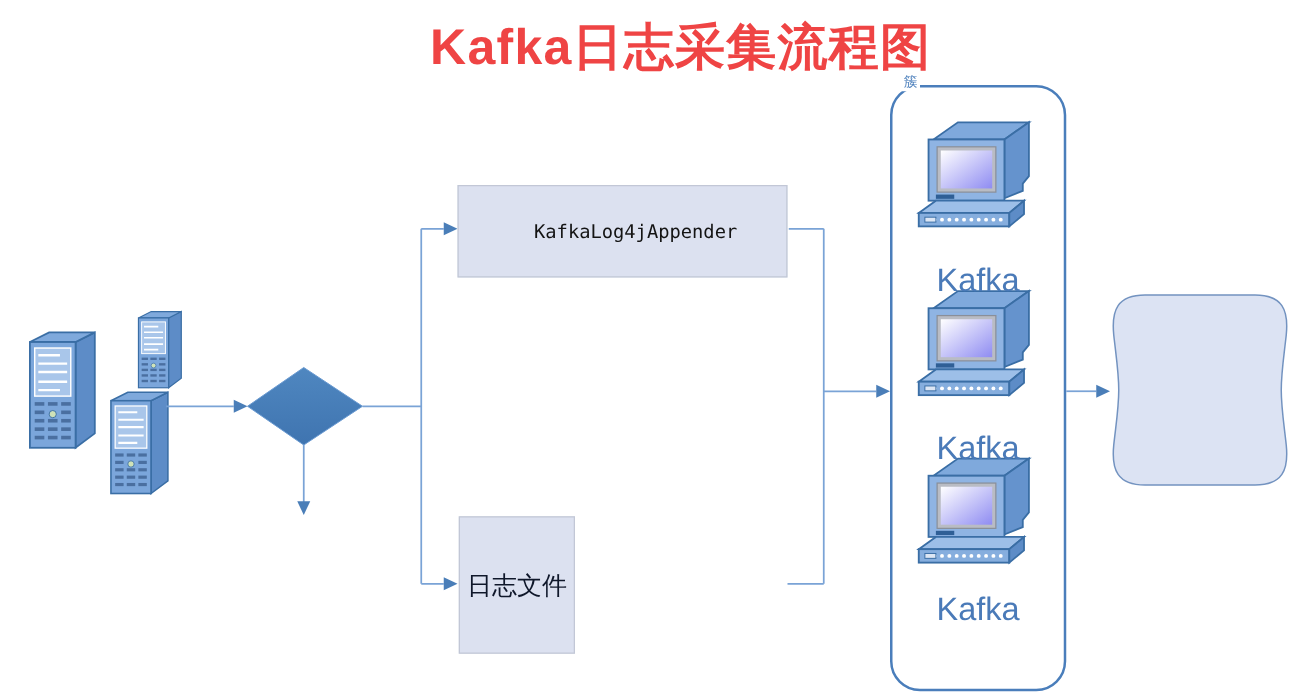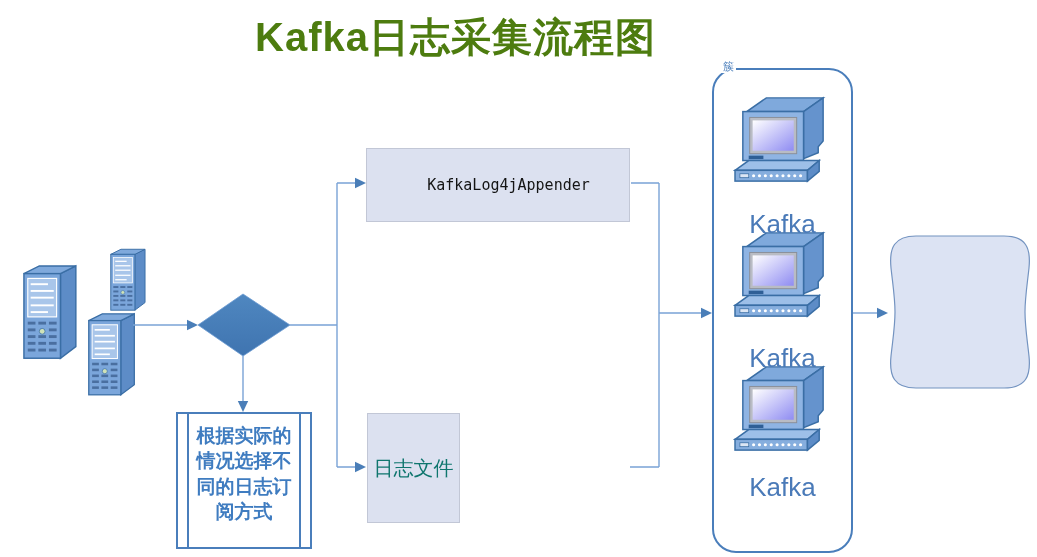--- a/index.html
+++ b/index.html
@@ -2,22 +2,22 @@
 <html><head>
 <meta charset="utf-8">
 <style>
   html,body{margin:0;padding:0;background:#ffffff;}
   #stage{
     position:relative;width:1037px;height:557px;overflow:hidden;
     background:#ffffff;font-family:"Liberation Sans",sans-serif;
   }
   .abs{position:absolute;}
   #title{
-    left:255px;top:10px;width:490px;text-align:left;
-    font-size:40px;font-weight:bold;color:#4d7c0f;letter-spacing:1px;
+    left:255px;top:10px;width:490px;text-align:right;
+    font-size:40px;font-weight:bold;color:#ef4444;letter-spacing:1px;
     z-index:2;white-space:nowrap;
   }
   #svg-layer{left:0;top:0;z-index:1;}
   #cluster-box{
     left:712px;top:68px;width:137px;height:481px;
     border:2px solid #4a7ebb;border-radius:24px;background:#ffffff;z-index:0;
   }
   #cluster-tag{
     left:721px;top:60px;font-size:11px;color:#4a7ebb;background:#ffffff;
     padding:0 2px;z-index:3;line-height:13px;
@@ -32,21 +32,21 @@
   }
   #web-servers-label{
     left:10px;top:402px;width:160px;font-size:22px;font-weight:bold;color:#3f7cc0;z-index:2;
   }
   .flow-box{
     background:#dce1f0;border:1px solid #c2c7d6;display:flex;
     align-items:center;justify-content:center;z-index:2;box-sizing:border-box;
   }
   #appender-box{left:366px;top:148px;width:264px;height:74px;
     font-family:"DejaVu Sans Mono",monospace;font-size:15px;color:#141414;padding-left:21px;}
-  #logfile-box{left:367px;top:413px;width:93px;height:110px;font-size:20px;color:#0f766e;}
+  #logfile-box{left:367px;top:413px;width:93px;height:110px;font-size:20px;color:#0f172a;}
   #producer-box{left:535px;top:413px;width:95px;height:110px;
     font-size:19px;font-weight:bold;color:#000000;}
   #note-box{
     left:176px;top:412px;width:136px;height:137px;background:#ffffff;
     border:2px solid #4a7ebb;z-index:2;box-sizing:border-box;
   }
   .note-inner-line{
     position:absolute;top:0;bottom:0;width:2px;background:#4a7ebb;
   }
   #note-line-left{left:9px;} #note-line-right{right:9px;}
@@ -167,25 +167,20 @@
       <polygon points="712,313 701,307.8 701,318.2"></polygon>
       <polygon points="888,313 877,307.8 877,318.2"></polygon>
     </g>
   </svg>
 
 
   <div id="appender-box" class="abs flow-box">
     <span>KafkaLog4jAppender</span>
   </div>
 
-  <div id="note-box" class="abs">
-    <div id="note-line-left" class="note-inner-line"></div>
-    <div id="note-line-right" class="note-inner-line"></div>
-    <div id="note-text">根据实际的情况选择不同的日志订阅方式</div>
-  </div>
 
   <div id="logfile-box" class="abs flow-box">
     <span>日志文件</span>
   </div>
 
 
   <div id="kafka-label-1" class="abs kafka-label">Kafka</div>
   <div id="kafka-label-2" class="abs kafka-label">Kafka</div>
   <div id="kafka-label-3" class="abs kafka-label">Kafka</div>
 

